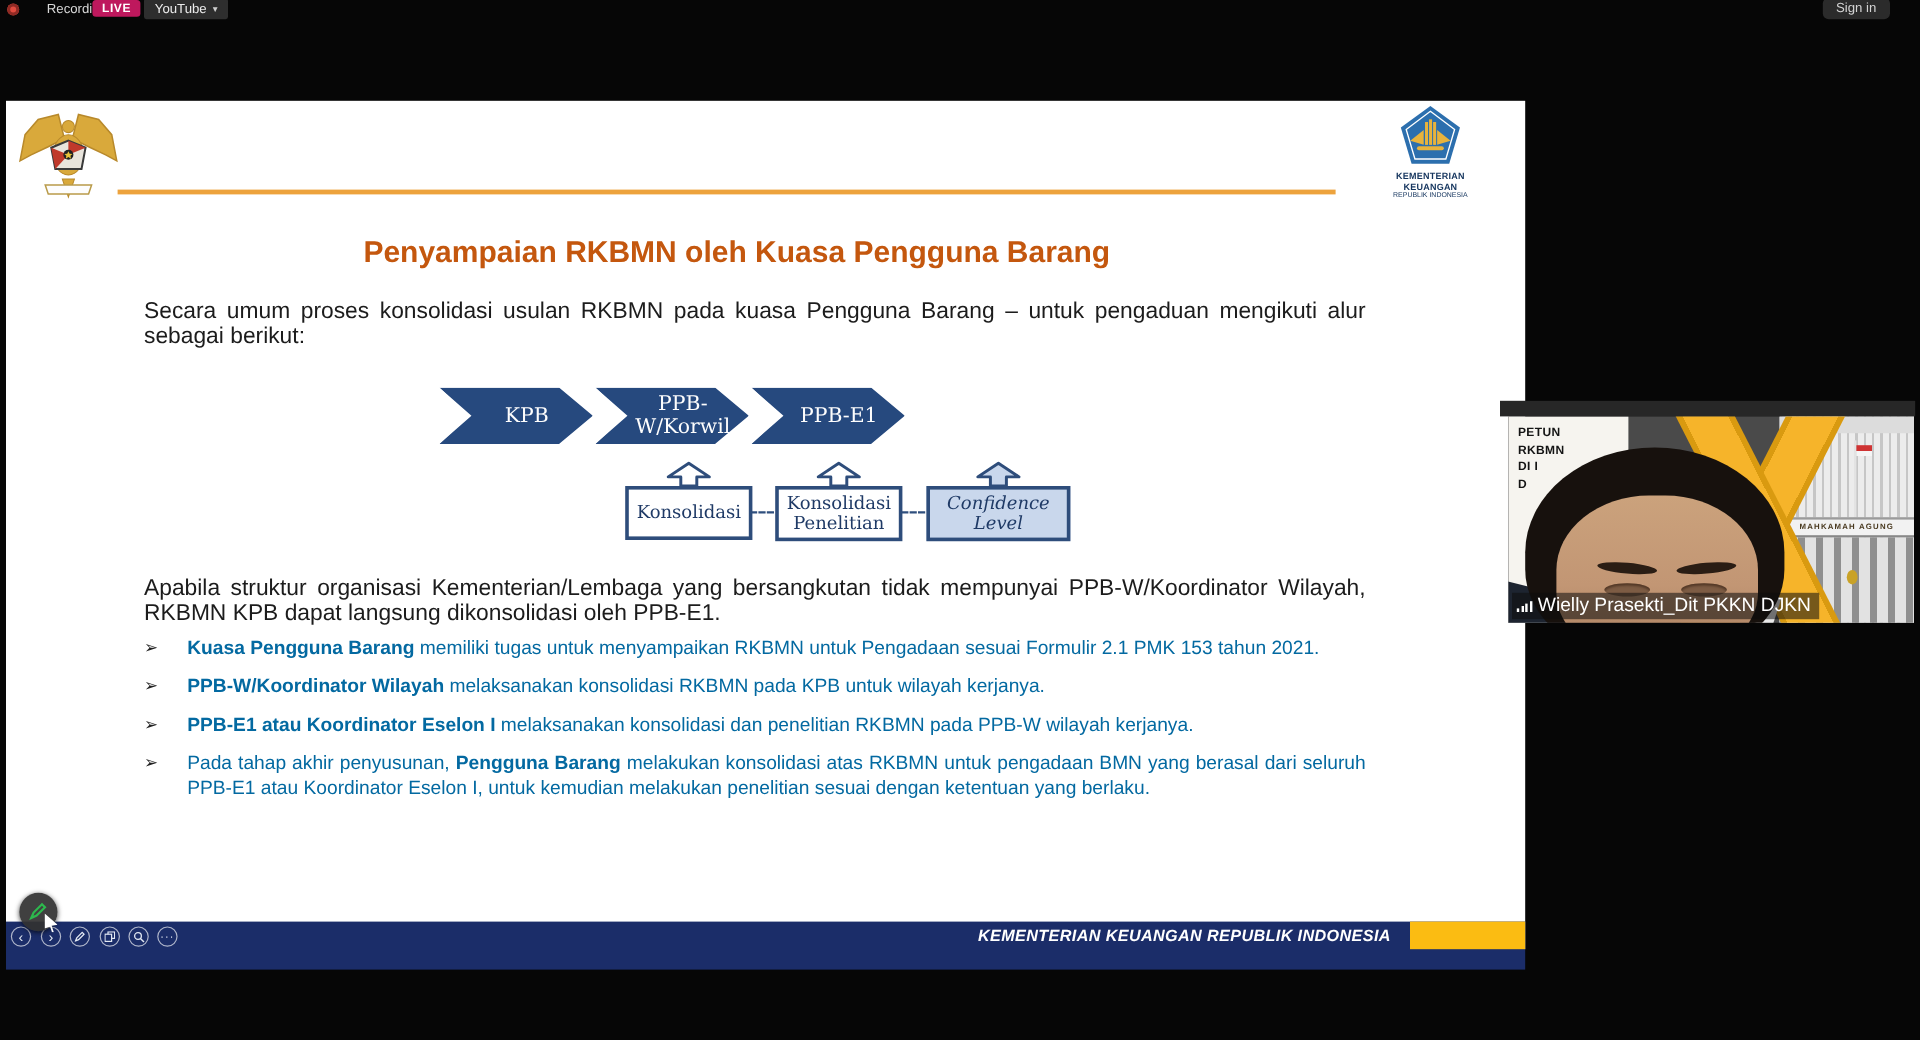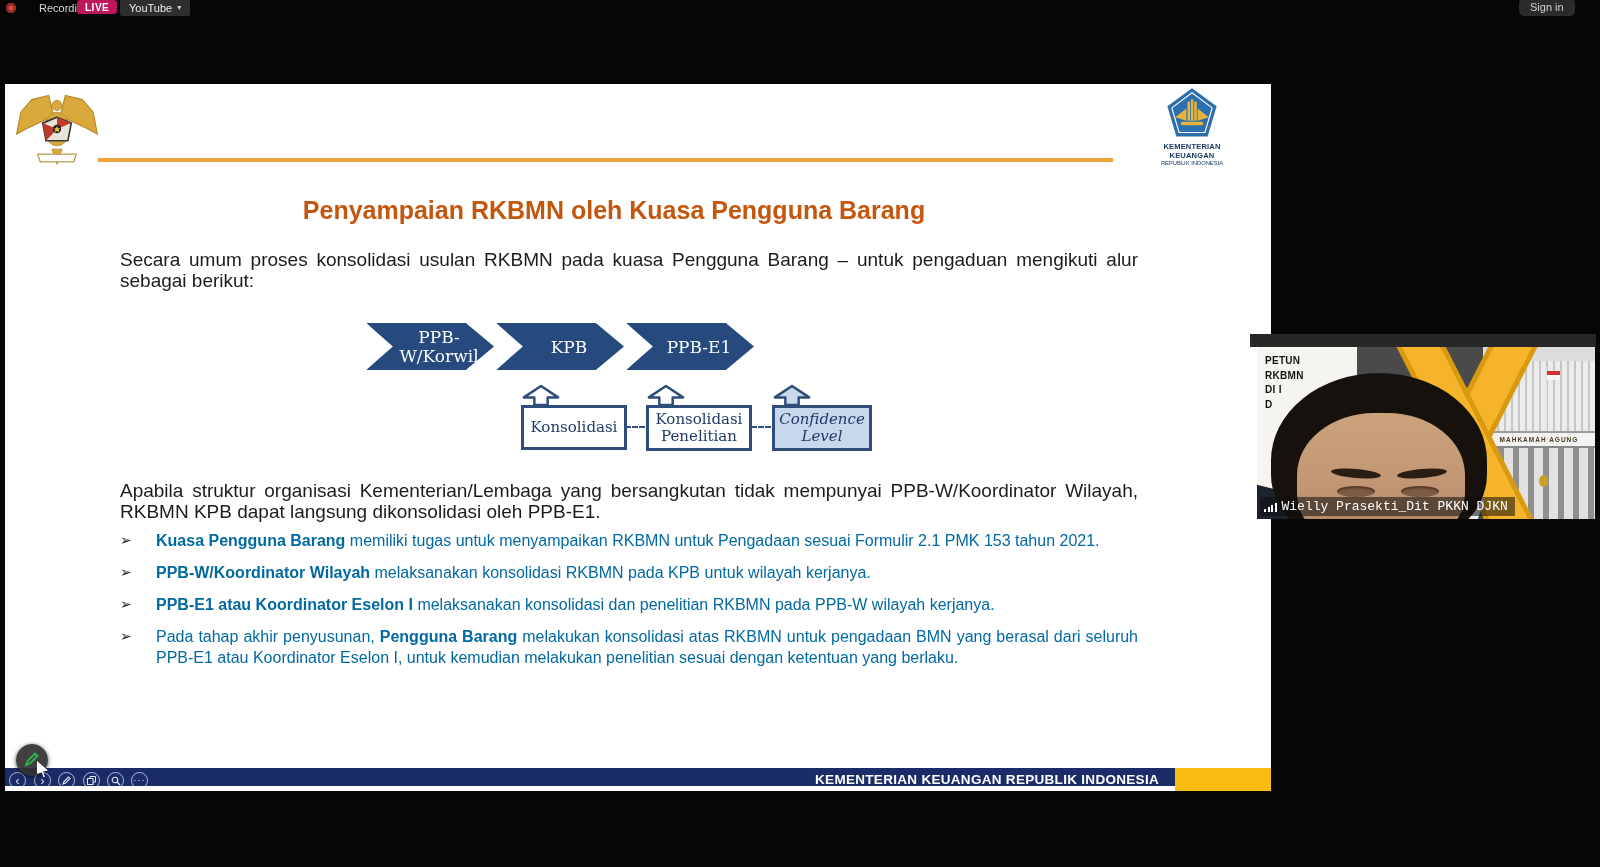--- a/index.html
+++ b/index.html
@@ -36,41 +36,41 @@
   
   #diagram { position:absolute; left:358px; top:236px; width:548px; height:135px; }
   #flow-row { display:flex; }
   .chev { position:relative; width:134px; height:53px; background:#fff; flex:0 0 auto;
           clip-path:polygon(0 0,78% 0,100% 50%,78% 100%,0 100%,21% 50%); }
   .chev + .chev { margin-left:-4px; }
   .chev-in { position:absolute; left:3px; right:3px; top:3px; bottom:3px; background:#26497E;
              clip-path:polygon(0 0,78% 0,100% 50%,78% 100%,0 100%,21% 50%); }
   .chev-label { position:absolute; left:28px; right:10px; top:50%; transform:translateY(-50%);
                 text-align:center; color:#fdfdfd; font-family:"DejaVu Serif", serif; font-size:17px; line-height:19px; }
-  .callout { position:absolute; top:64px; display:flex; flex-direction:column; }
-  .c0 { left:158px; width:106px; } .c1 { left:283px; width:106px; } .c2 { left:409px; width:100px; }
+  .callout { position:absolute; top:64px; display:flex; flex-direction:column; align-items:center; }
+  .c0 { left:158px; width:106px; } .c1 { left:283px; width:106px; } .c2 { left:409px; width:120px; }
   .up-arrow { width:40px; height:23px; display:block; }
   .up-arrow path { fill:#fff; stroke:#2E4D7B; stroke-width:2.6; stroke-linejoin:round; }
   .up-arrow path.fillblue { fill:#C9D7EC; }
   .cbox { margin-top:-2px; width:100%; min-height:45px; border:3px solid #2E4D7B; background:#fff;
           display:flex; flex-direction:column; justify-content:center; text-align:center; padding:3px 2px;
           font-family:"DejaVu Serif", serif; font-size:15px; line-height:17px; color:#1F3A66; }
   .cbox.filled { background:#C9D7EC; } .cbox.ital { font-style:italic; }
   .dash { position:absolute; top:106px; width:20px; border-top:2px dashed #2F4F7E; }
   .d0 { left:262px; } .d1 { left:388px; }
 
   
   #bullets { position:absolute; left:115px; top:446px; width:1018px; }
   .bullet { display:flex; margin-bottom:11px; }
   .bmark { width:36px; flex:0 0 auto; font-family:"DejaVu Sans", sans-serif; font-size:14px; color:#222; padding-top:2px; }
   .btext { flex:1; font-size:16px; line-height:21px; color:#0369a1; text-align:justify; }
   .btext .b { font-weight:bold; }
 
   
-  .footer-bar { position:absolute; left:0; top:684px; width:1266px; height:18px; background:#1B2D69; }
+  .footer-bar { position:absolute; left:0; top:684px; width:1266px; height:40px; background:#1B2D69;font-style:italic; }
   .footer-text { position:absolute; right:112px; top:0; height:23px; line-height:23px; color:#fff;
                  font-size:13.5px; font-weight:bold; letter-spacing:.3px; }
   .footer-accent { position:absolute; right:0; top:684px; width:96px; height:23px; background:#FBBC12; }
 
   
   .tb { position:absolute; top:772px; width:17px; height:17px; border:1px solid rgba(255,255,255,.65);
         border-radius:50%; color:#e2e8f2; display:flex; align-items:center; justify-content:center; font-size:12px; line-height:1; }
   .tb svg { display:block; }
   .penfab { position:absolute; left:16px; top:744px; width:32px; height:32px; border-radius:50%;
             background:rgba(50,50,50,.93); box-shadow:0 1px 4px rgba(0,0,0,.7); }
@@ -103,21 +103,21 @@
   .face { position:absolute; left:40px; top:66px; width:168px; height:135px; border-radius:46% 46% 40% 40%;
           background:linear-gradient(180deg,#cba27c 0%,#c29674 55%,#a97f5e 100%); }
   .brow { position:absolute; width:50px; height:9px; border-radius:50%; background:#2a1d14; top:122px; }
   .brow.l { left:74px; transform:rotate(5deg); } .brow.r { left:140px; transform:rotate(-5deg); }
   .eye { position:absolute; width:38px; height:11px; border-radius:50%; background:#7d5c44;
          box-shadow:inset 0 2px 2px rgba(50,28,14,.55); top:139px; }
   .eye.l { left:80px; } .eye.r { left:144px; }
   .collar { position:absolute; left:206px; top:148px; width:18px; height:26px; background:#e9e9e9; transform:rotate(18deg); }
   .shoulder { position:absolute; left:-28px; top:148px; width:130px; height:70px; background:#1d2430; transform:rotate(14deg); }
   .name-tag { position:absolute; left:3px; bottom:3px; background:rgba(12,12,12,.55); color:#fff;
-              font-size:13px; padding:2px 7px 2px 4px; display:flex; align-items:center; gap:5px;font-family:Liberation Mono, monospace; }
+              font-size:16px; padding:2px 7px 2px 4px; display:flex; align-items:center; gap:5px; }
   .sigbars { display:flex; align-items:flex-end; gap:1.5px; height:10px; }
   .sigbars i { display:block; width:2px; background:#fff; }
 </style>
 </head>
 <body>
 
 <div id="screen">
 
   <div class="rec-wrap">
     <span class="rec-dot"></span>
@@ -164,28 +164,28 @@
     </div>
 
     <div class="heading">Penyampaian RKBMN oleh Kuasa Pengguna Barang</div>
     <div class="para p-intro">Secara umum proses konsolidasi usulan RKBMN pada kuasa Pengguna Barang – untuk pengaduan mengikuti alur sebagai berikut:</div>
 
     <div id="diagram">
       <div id="flow-row">
           <div class="chev">
             <div class="chev-in"></div>
             <div class="chev-label">
-              <div>PPB-</div>
-              <div>W/Korwil</div>
+              <div>KPB</div>
             </div>
           </div>
           <div class="chev">
             <div class="chev-in"></div>
             <div class="chev-label">
-              <div>KPB</div>
+              <div>PPB-</div>
+              <div>W/Korwil</div>
             </div>
           </div>
           <div class="chev">
             <div class="chev-in"></div>
             <div class="chev-label">
               <div>PPB-E1</div>
             </div>
           </div>
         </div>
       <div>

